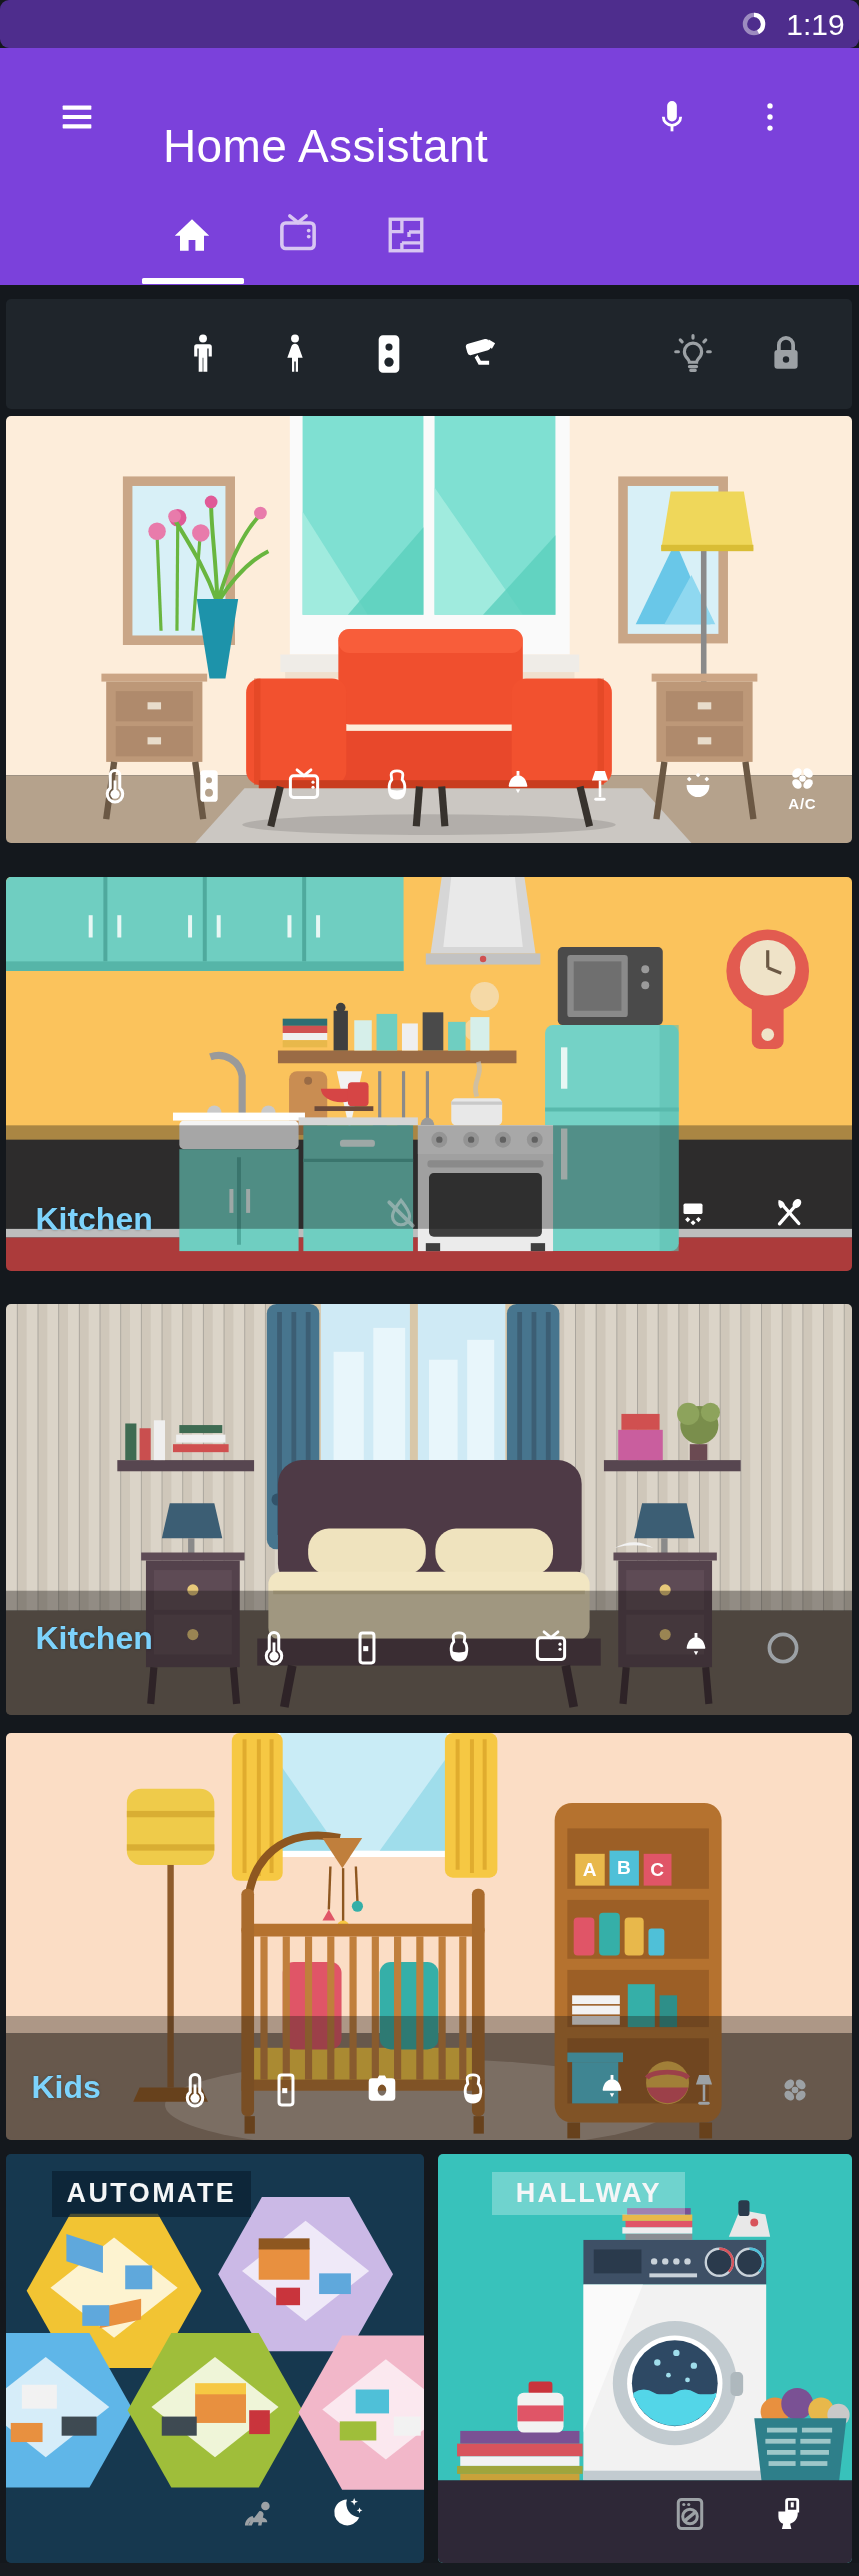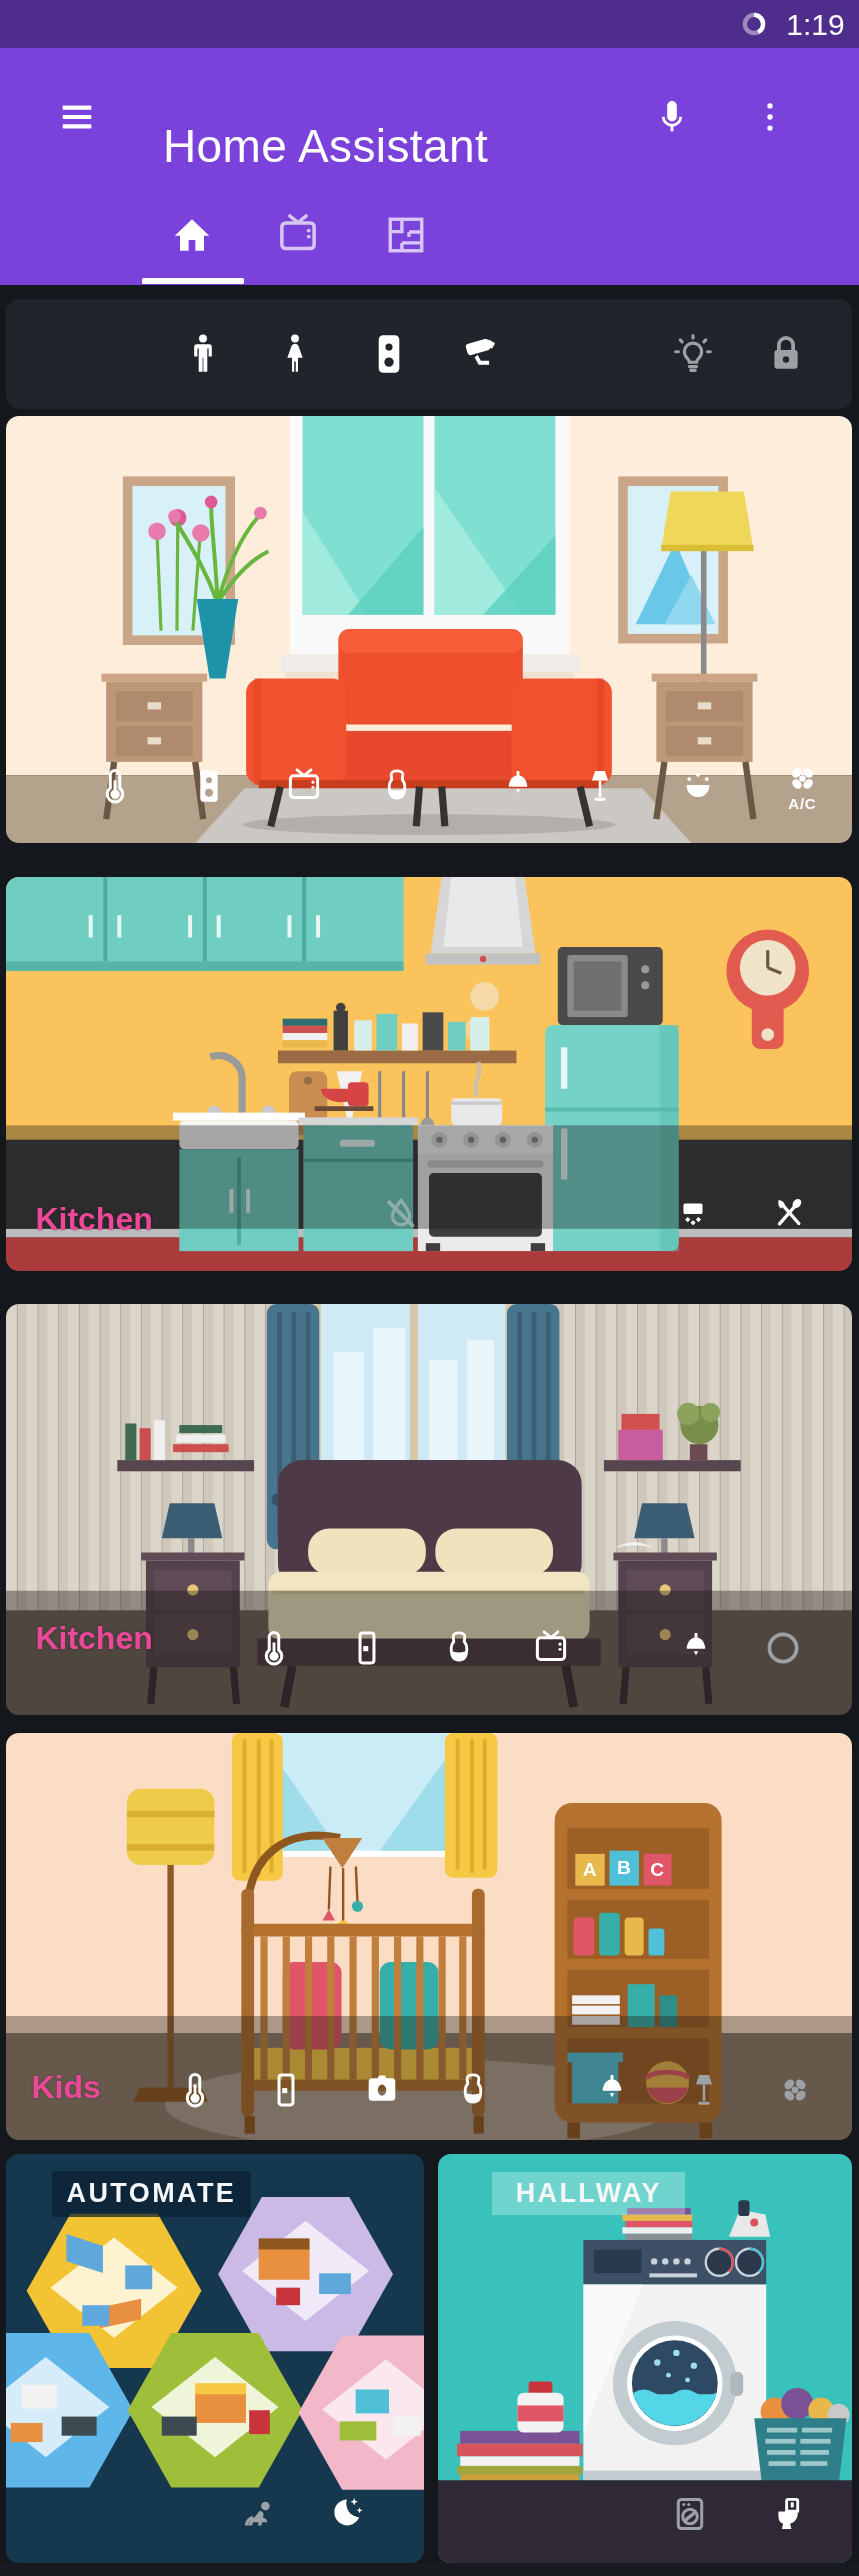--- a/index.html
+++ b/index.html
@@ -1,34 +1,34 @@
 <!DOCTYPE html>
 <html style="font-size:12.7px"><head>
 <meta charset="utf-8">
 <style>
   html,body{margin:0;padding:0;}
   body{width:859px;height:2576px;position:relative;background:#14181D;
        font-family:"Liberation Sans", sans-serif;overflow:hidden;}
   .abs{position:absolute;}
   
-  #status-bar{left:0;top:0;width:859px;height:48px;background:#4E2D8D;}
+  #status-bar{left:0;top:0;width:859px;height:48px;background:#4E2D8D;border-radius:9px;}
   #app-bar{left:0;top:48px;width:859px;height:148px;background:#7B41DB;}
   #tab-bar{left:0;top:196px;width:859px;height:89px;background:#7B41DB;}
   #tab-underline{left:142px;top:278px;width:102px;height:6.4px;background:#FFFFFF;border-radius:1.6px;}
   .bar-icon{position:absolute;transform:translate(-50%,-50%);color:#FFFFFF;}
   .bar-icon svg{display:block;width:100%;height:100%;}
   #page-title{position:absolute;left:163px;top:117px;transform:translateY(-54%);
      color:#FFFFFF;font-size:46px;font-weight:400;letter-spacing:0.4px;white-space:nowrap;}
   #status-time{position:absolute;right:14.3px;top:25px;transform:translateY(-50%);
      color:#FFFFFF;font-size:30px;font-weight:400;}
   .tab-inactive{color:#D8C6F2;}
   
-  .card{position:absolute;left:6.4px;width:846px;border-radius:13px;overflow:hidden;background:#20262C;text-decoration:underline;}
+  .card{position:absolute;left:6.4px;width:846px;border-radius:5px;overflow:hidden;background:#20262C;text-decoration:underline;}
   .scene{position:absolute;left:0;top:0;width:100%;height:100%;display:block;}
-  .room-label{position:absolute;color:#ec4899;font-size:32px;font-weight:700;
+  .room-label{position:absolute;color:#7dd3fc;font-size:32px;font-weight:700;
       transform:translateY(-50%);text-shadow:0 0.8px 2.4px rgba(0,0,0,.35);white-space:nowrap;}
   .icn{position:absolute;width:38px;height:38px;color:#FFFFFF;transform:translate(-50%,-50%);}
   .icn svg{display:block;width:100%;height:100%;}
   .icn.big{width:45px;height:45px;}
   .icn.gray{color:#9CA1A5;}
   .icn.faded{color:#C4C9CC;opacity:.55;}
   .icn-ac{height:60px;}
   .icn-ac svg{width:37px;height:37px;margin:0 auto;}
   .ac-txt{display:block;text-align:center;color:#FFFFFF;font-size:15px;font-weight:700;
       letter-spacing:0.8px;margin-top:-1.6px;}

